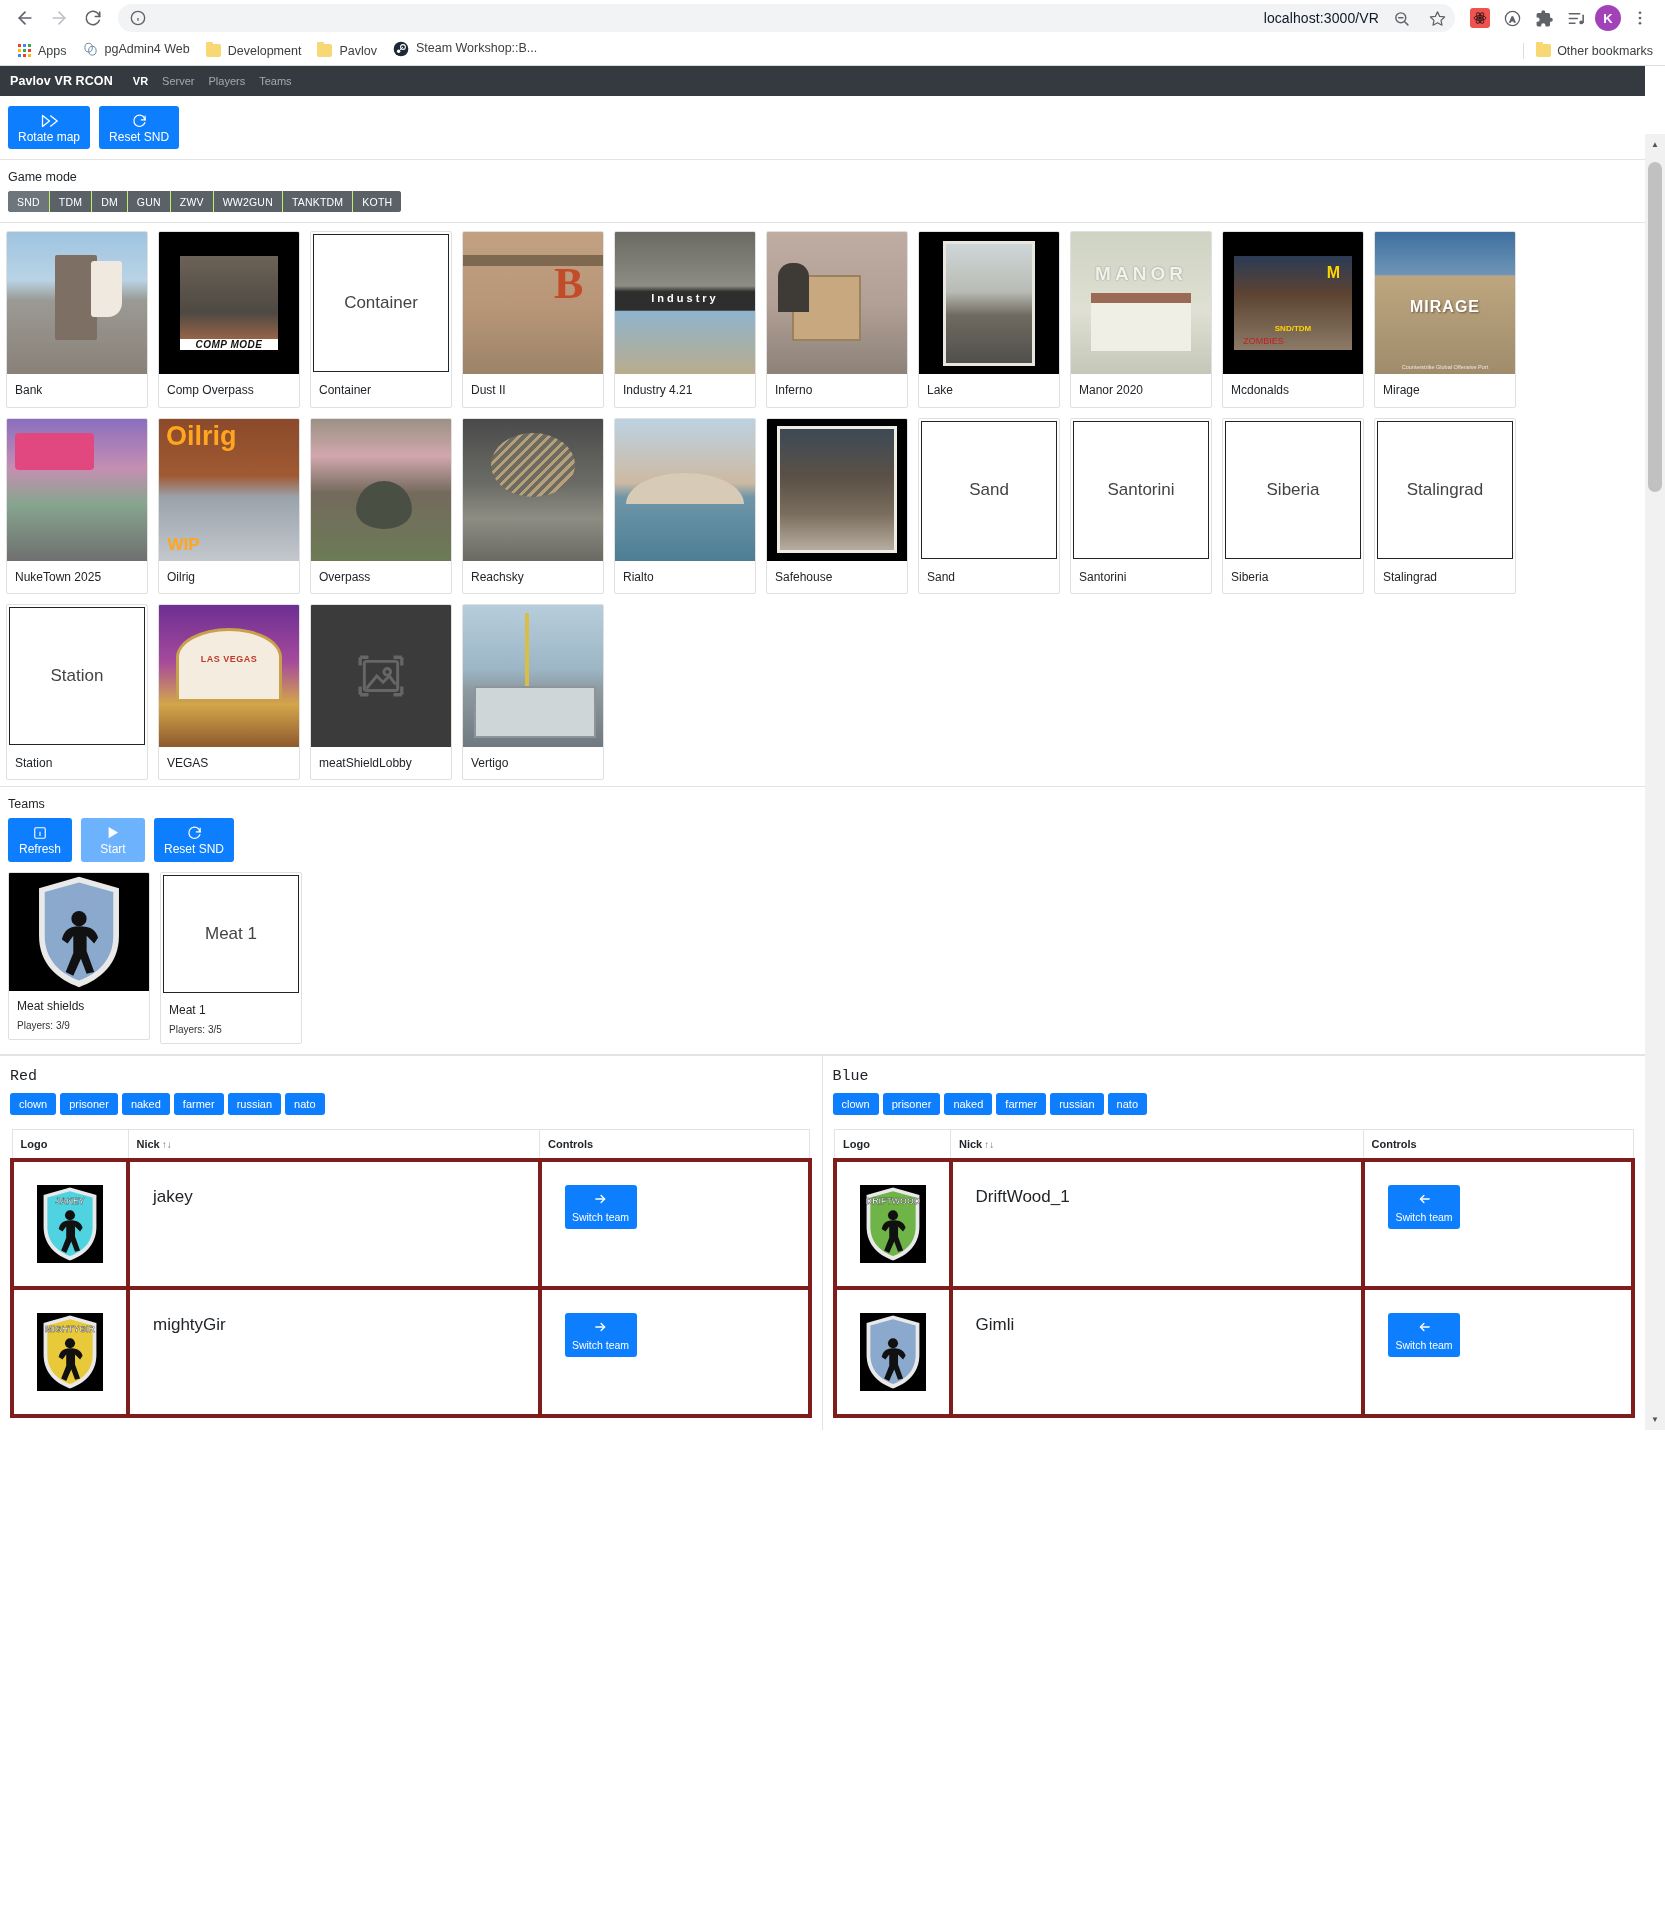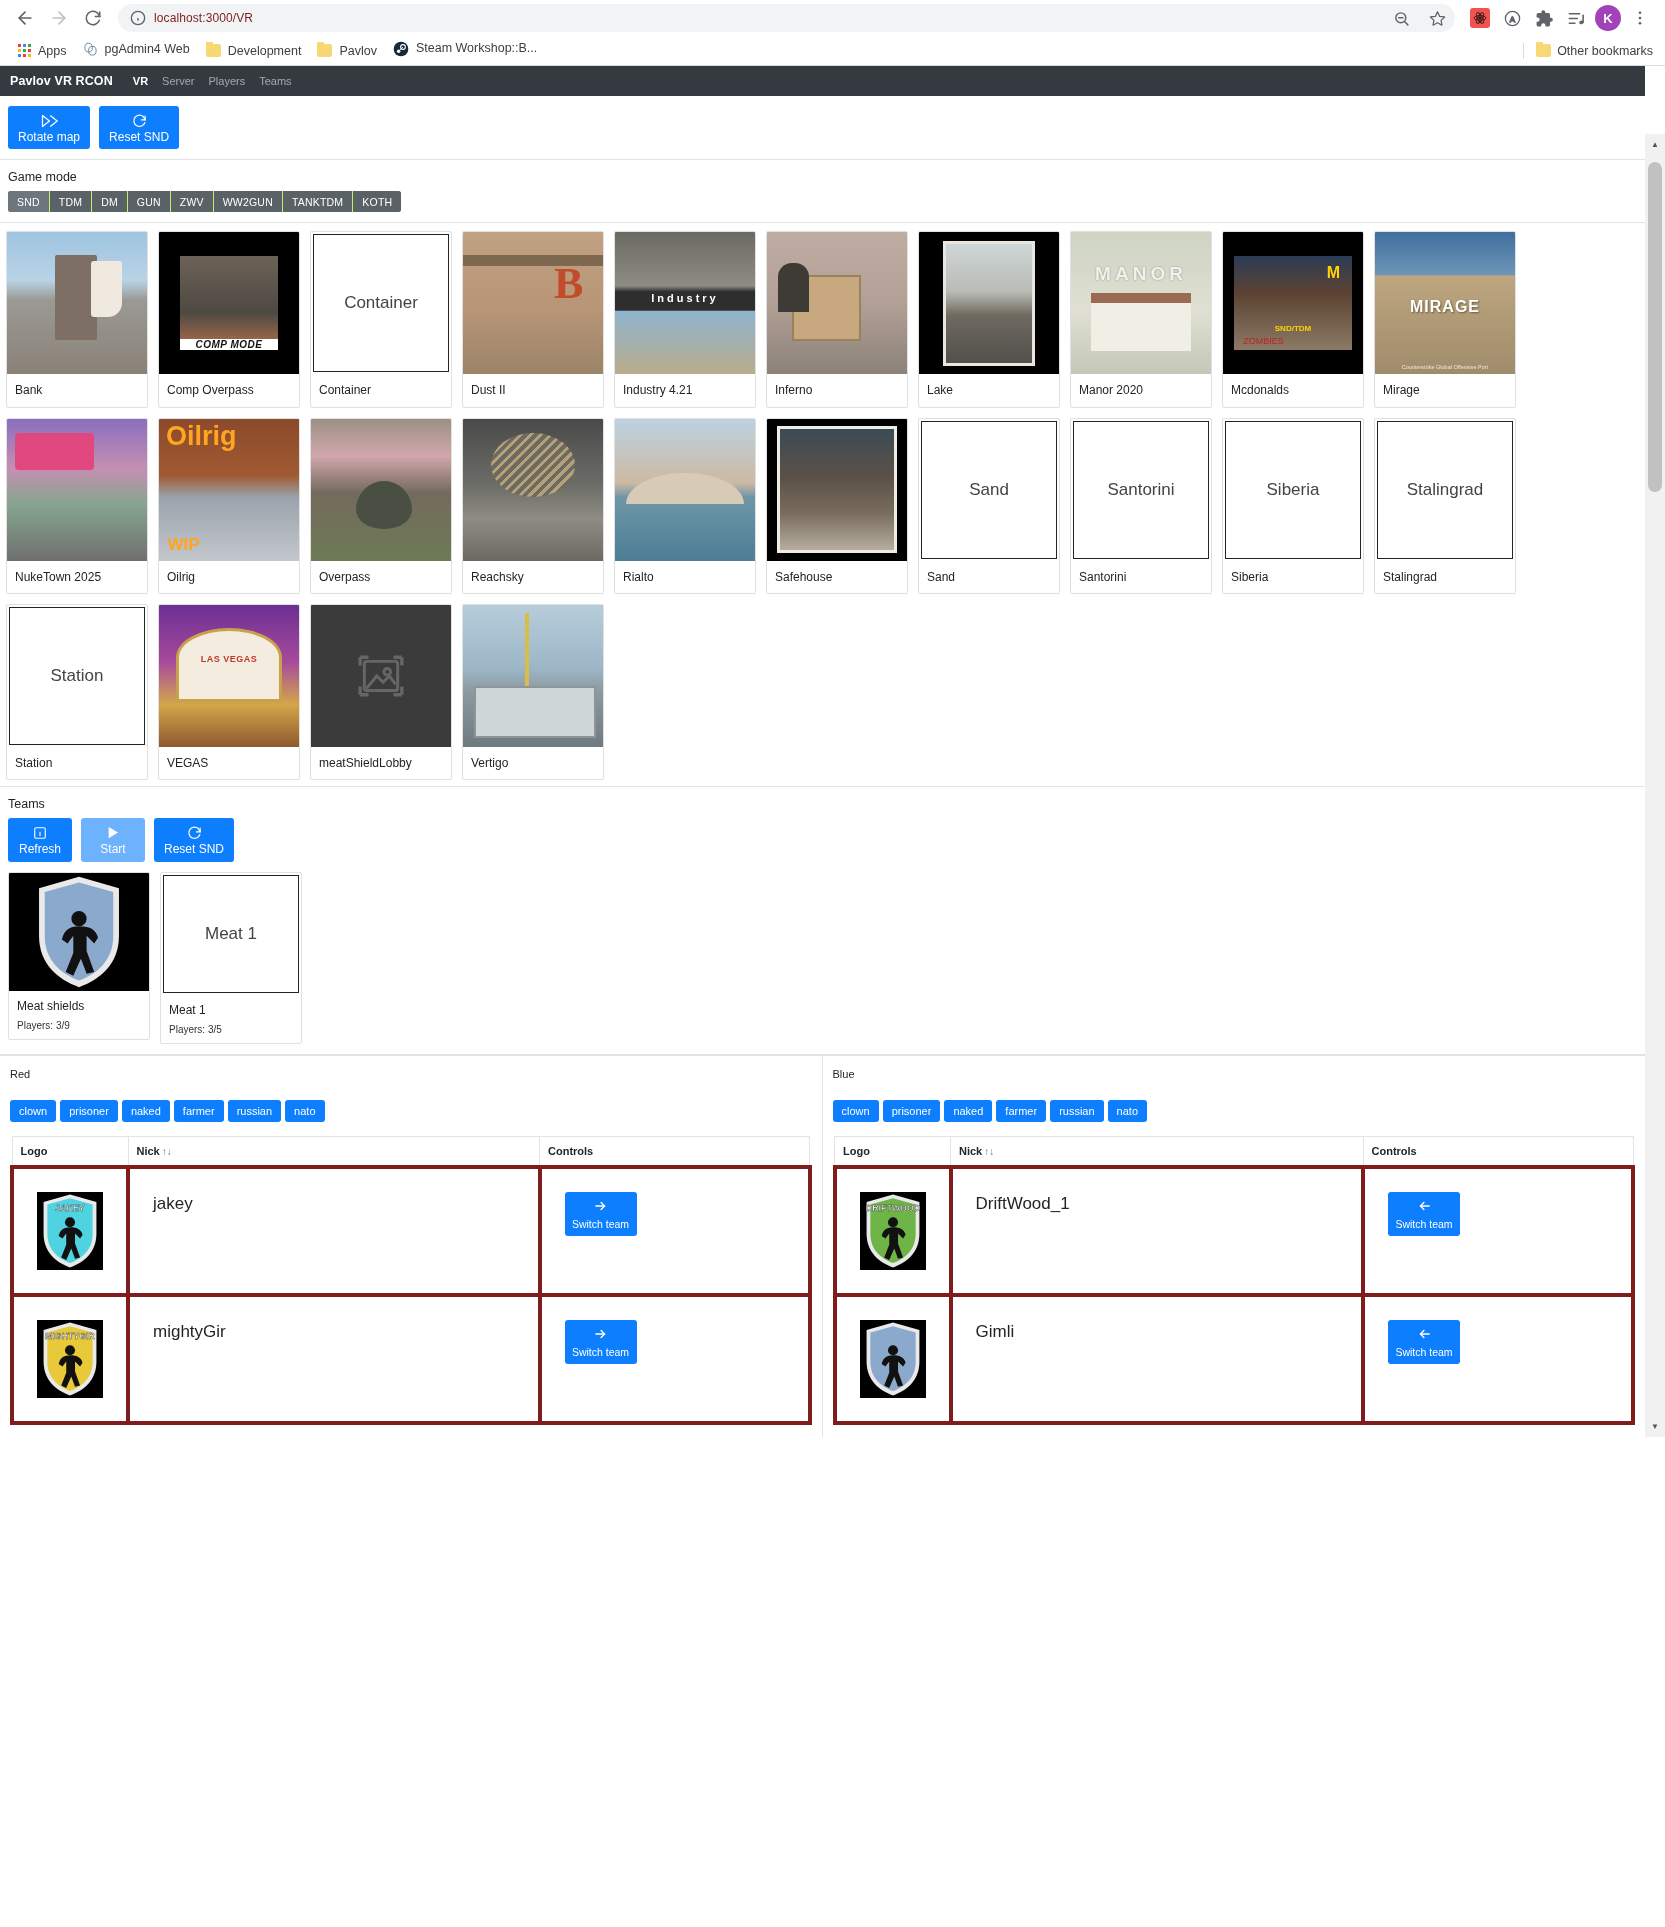--- a/index.html
+++ b/index.html
@@ -22,22 +22,22 @@
     width:34px; height:34px; display:flex; align-items:center; justify-content:center;
     color:#5f6368; flex:none;
   }
   .nav-btn svg { display:block; }
   .omnibox {
     flex:1; height:28px; background:#f1f3f4; border-radius:14px;
     display:flex; align-items:center; padding:0 4px 0 12px; margin:0 8px; gap:8px;
     min-width:0;
   }
   .omnibox .info-icon { width:16px; height:16px; flex:none; color:#5f6368; }
-  .omnibox .url { font-size:12px; color:#7f1d1d; white-space:nowrap; overflow:hidden;
-                  text-overflow:ellipsis; flex:1; letter-spacing:.1px; }
+  .omnibox .url { font-size:14px; color:#0f172a; white-space:nowrap; overflow:hidden;
+                  text-overflow:ellipsis; flex:1; letter-spacing:.1px;text-align:right; }
   .ob-icon { width:28px; height:28px; display:flex; align-items:center; justify-content:center;
              color:#5f6368; flex:none; }
   .tb-icon { width:30px; height:30px; display:flex; align-items:center; justify-content:center;
              color:#5f6368; flex:none; margin-left:2px; }
   .ext-react {
     width:20px; height:20px; background:#ef5350; border-radius:3px;
     display:flex; align-items:center; justify-content:center; color:#fff;
   }
   .avatar-k {
     width:26px; height:26px; border-radius:50%; background:#a142b8; color:#fff;
@@ -255,21 +255,21 @@
   .shield {
     width:100%; height:100%; background:#000;
     display:flex; align-items:center; justify-content:center;
   }
   .shield svg { display:block; }
 
   
   .teams-split { display:flex; border-top:1px solid #e3e3e3; min-height:340px; }
   .team-panel { width:50%; padding:12px 10px; }
   .team-panel.left { border-right:1px solid #e3e3e3; }
-  .panel-title { font-size:11px; margin-bottom:20px; }
+  .panel-title { font-size:15px; margin-bottom:8px;font-family:Liberation Mono, monospace; }
   .skin-row { display:flex; gap:4px; margin-bottom:14px; flex-wrap:wrap; }
   .skin-btn {
     background:#0d7efd; color:#fff; border:none; border-radius:3px;
     padding:5px 9px 4px; font-size:11px; font-family:"Liberation Sans", sans-serif;
     cursor:pointer; line-height:1.2;
   }
 
   table.players { width:100%; border-collapse:collapse; }
   table.players th {
     text-align:left; font-size:11px; font-weight:700; padding:8px 8px;

